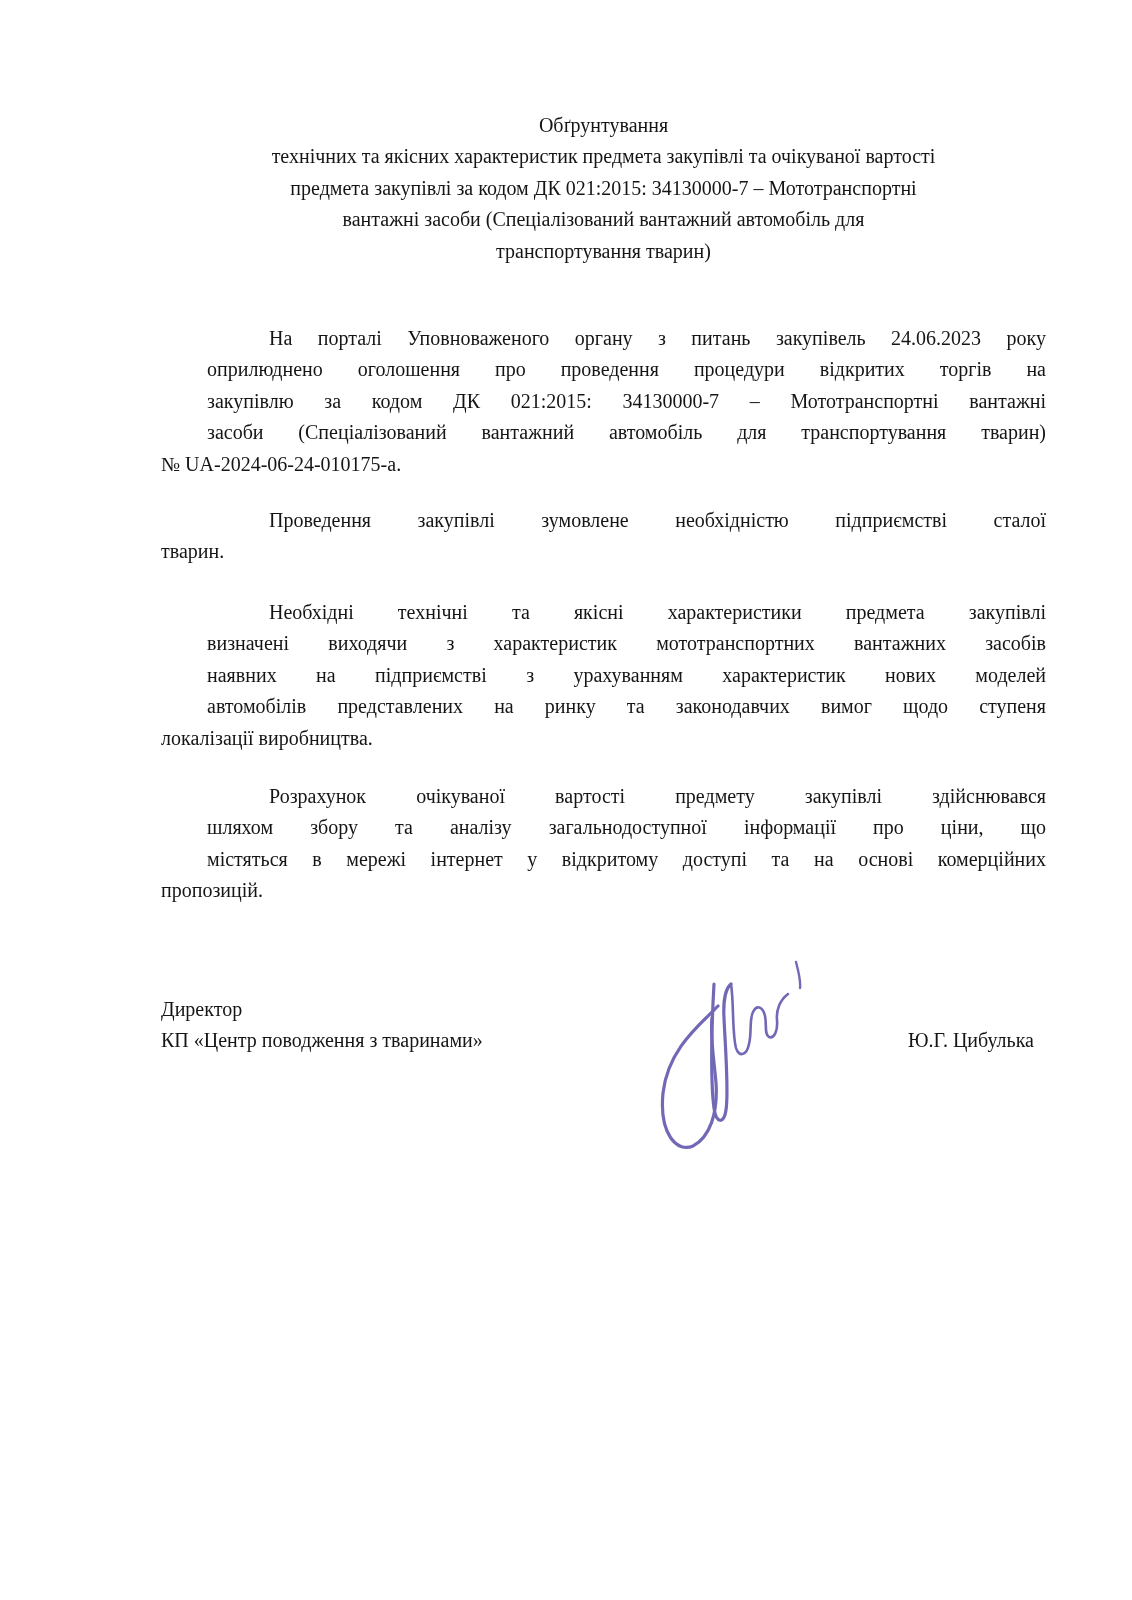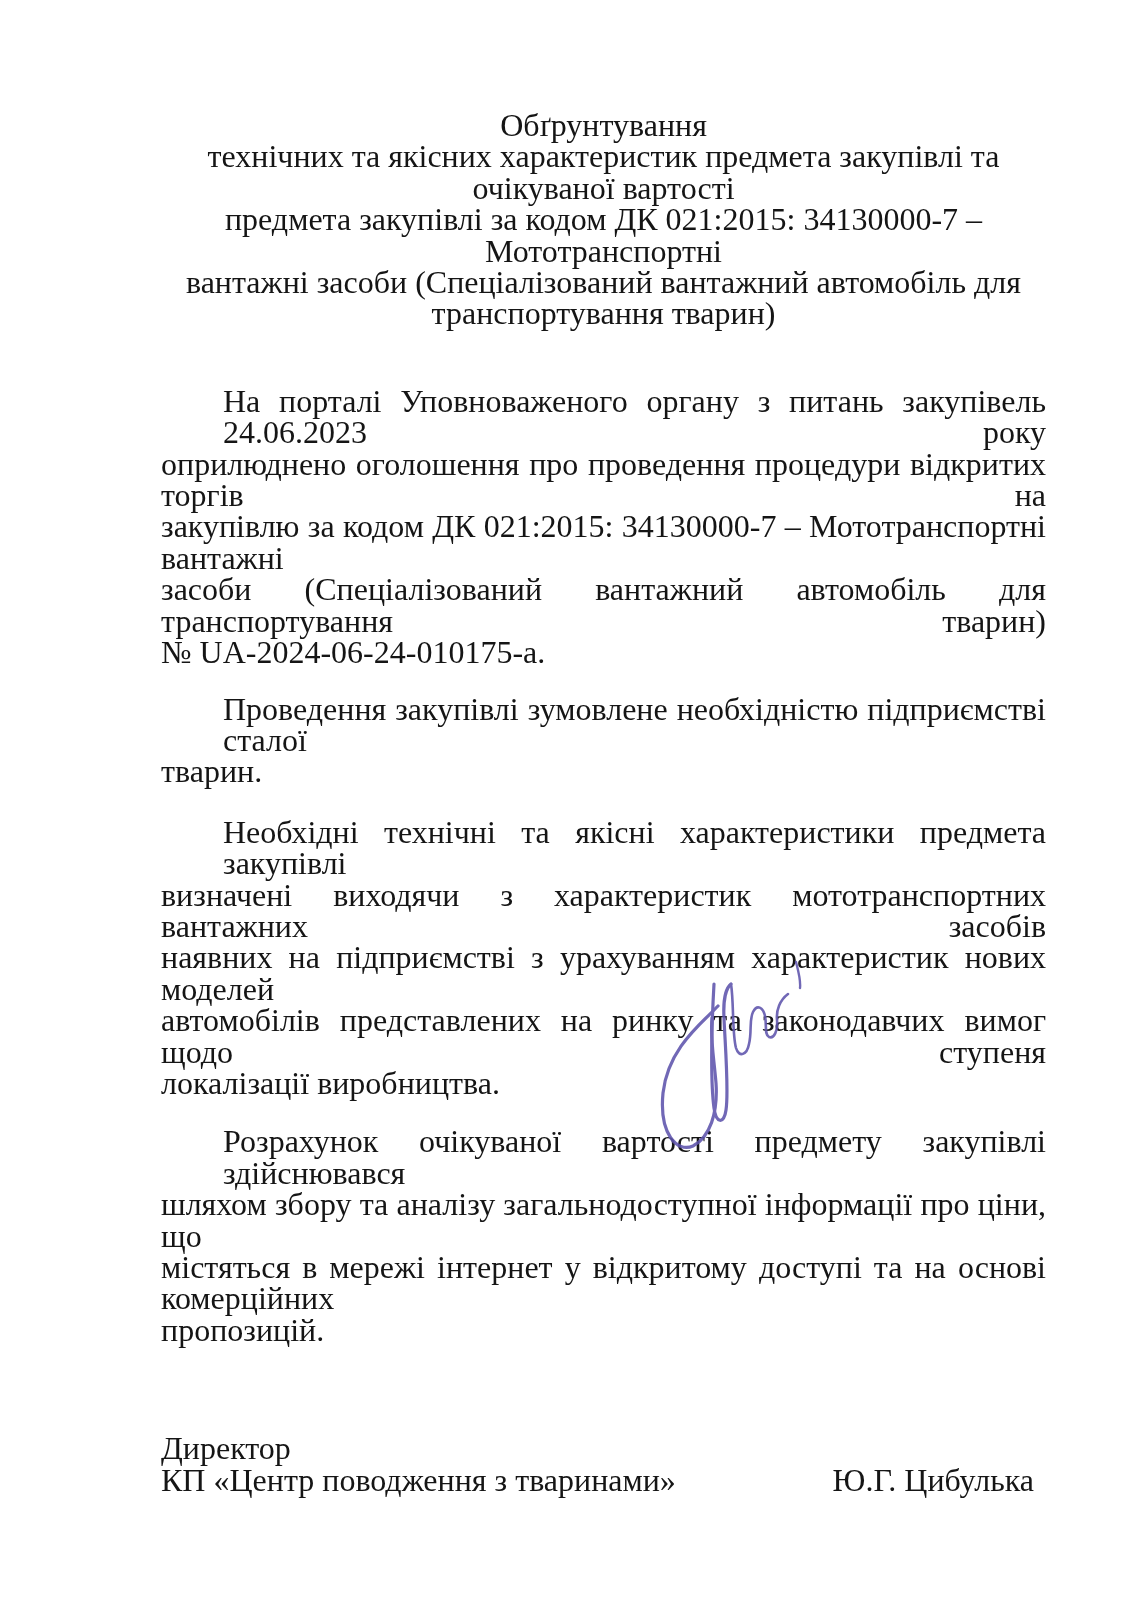--- a/index.html
+++ b/index.html
@@ -11,31 +11,31 @@
     margin: 0 auto;
     font-family: "Liberation Serif", "DejaVu Serif", serif;
     color: #151515;
     overflow: hidden;
   }
   .content {
     position: absolute;
     left: 161px;
     top: 110px;
     width: 885px;
-    font-size: 32px;
+    font-size: 20px;
     line-height: 31.4px;
   }
   .title-block { text-align: center; margin-bottom: 56px; }
   .title-line { min-height: 31.4px; }
   .para { margin: 0 0 25px 0; }
   .para.gap29 { margin-bottom: 29px; }
   .para.gap27 { margin-bottom: 27px; }
   .para.gap0  { margin-bottom: 0; }
   .ln { min-height: 31.4px; }
-  .jl { text-align: justify; text-align-last: justify; }
+  .jl { text-align: justify; text-align-last: justify; margin-left: 46px; }
   .fl { padding-left: 62px; }
   .sig-block {
     margin-top: 87px;
     display: flex;
     justify-content: space-between;
     align-items: flex-end;
     gap: 44px;
   }
   .sig-left .ln { min-height: 31.4px; }
   .sig-name { padding-right: 12px; }

